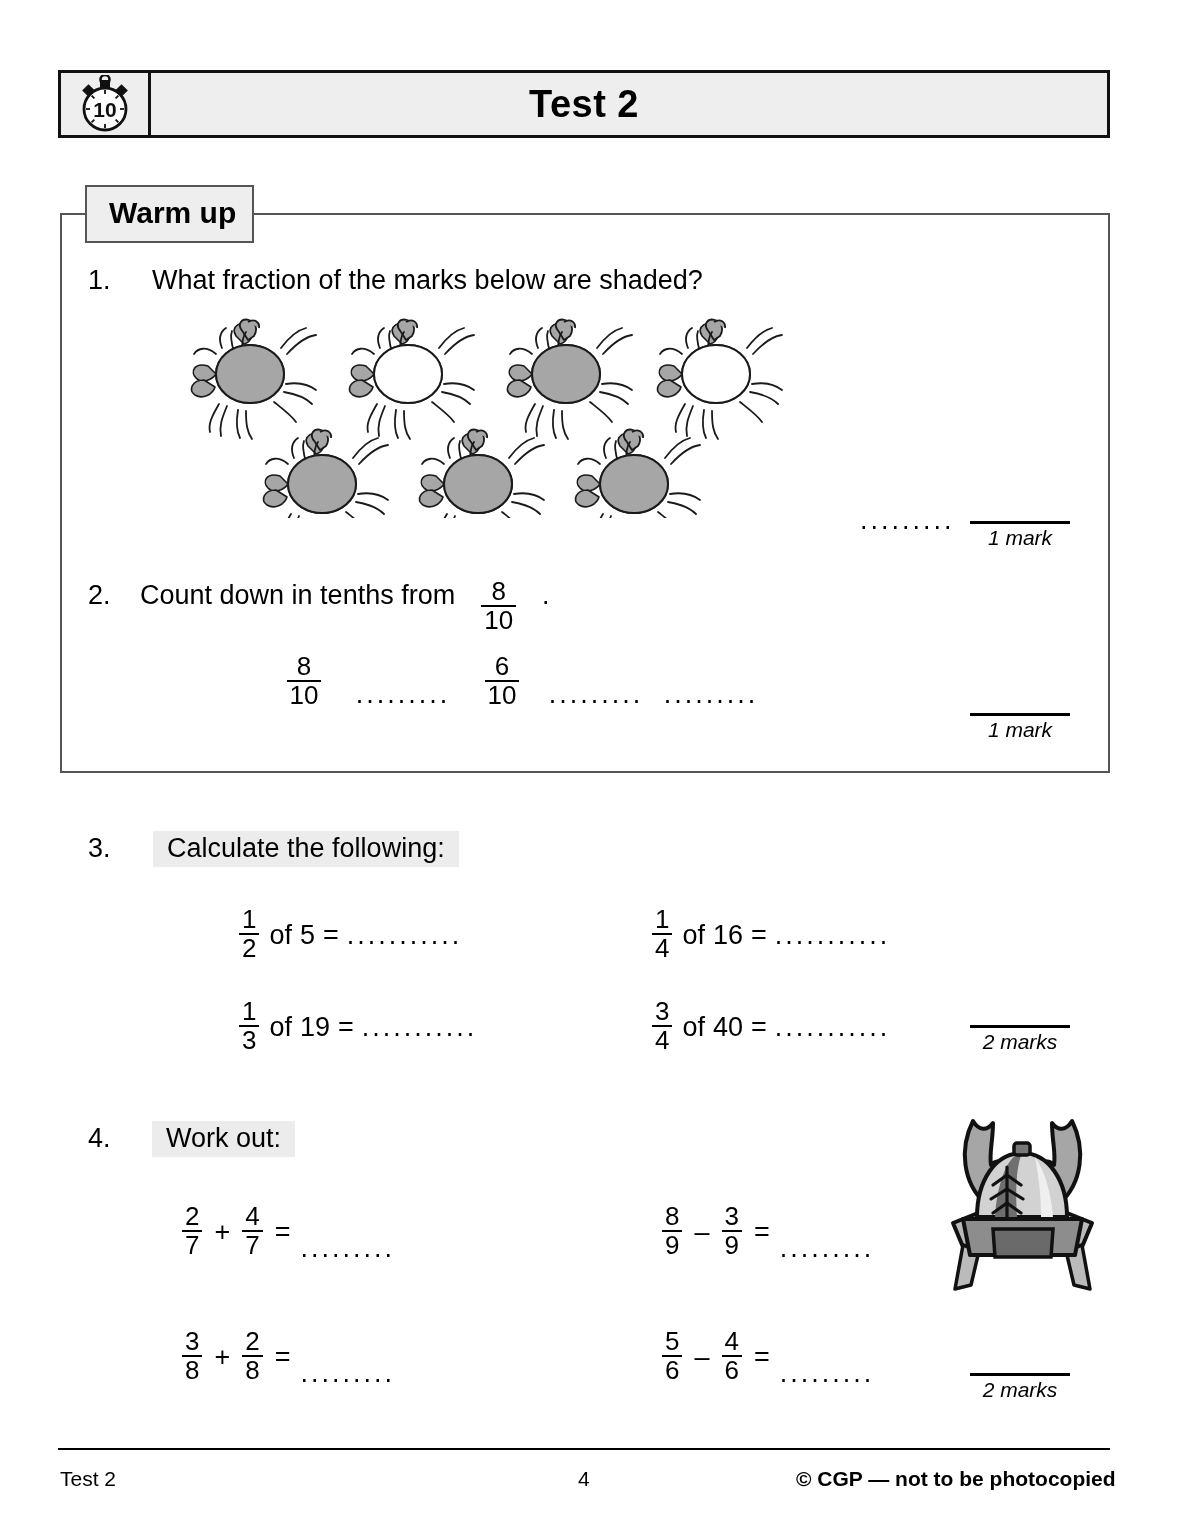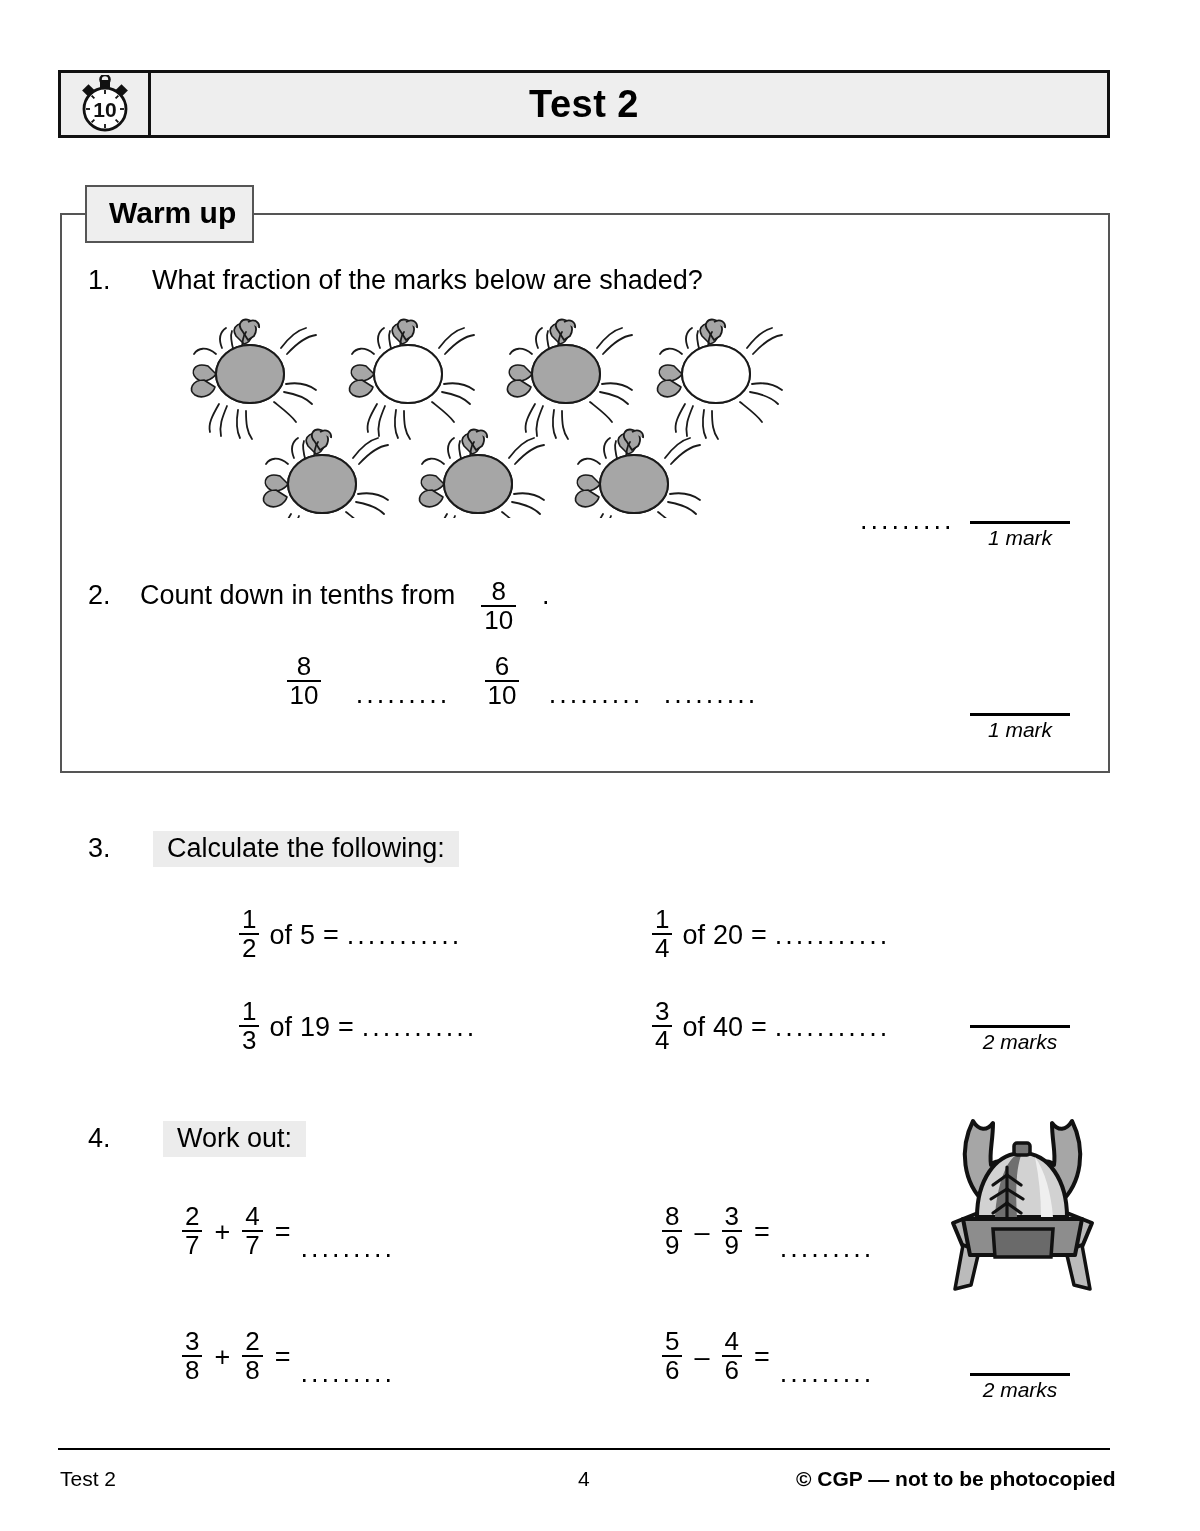--- a/index.html
+++ b/index.html
@@ -240,21 +240,21 @@
   <span>=</span>
   <span class="dots">...........</span>
 </div>
 
 <div style="position:absolute; left:650px; top:908px; display:flex; align-items:center; gap:8px;" class="qtext">
   <span class="frac">
     <span class="num">1</span>
     <span class="den">4</span>
   </span>
   <span>of</span>
-  <span>20</span>
+  <span>16</span>
   <span>=</span>
   <span class="dots">...........</span>
 </div>
 
 <div style="position:absolute; left:237px; top:1000px; display:flex; align-items:center; gap:8px;" class="qtext">
   <span class="frac">
     <span class="num">1</span>
     <span class="den">3</span>
   </span>
   <span>of</span>
@@ -273,21 +273,21 @@
   <span>=</span>
   <span class="dots">...........</span>
 </div>
 
 <div class="marks" style="left:960px; top:1025px;">
   <div class="rule"></div>
   <div class="lbl">2 marks</div>
 </div>
 
 <div style="position:absolute; left:88px; top:1123px;" class="qnum">4.</div>
-<div style="position:absolute; left:163px; top:1123px;" class="qtext">
+<div style="position:absolute; left:152px; top:1123px;" class="qtext">
   <span class="hl">Work out:</span>
 </div>
 
 <div style="position:absolute; left:935px; top:1105px;">
   <svg width="175" height="200" viewBox="0 0 175 200">
     <g stroke="#111" stroke-width="4" stroke-linejoin="round" fill="#a6a6a6">
 
       <path d="M50 98 C28 78 24 44 38 16 C44 26 52 26 58 18 C58 36 54 48 56 60 C62 54 68 56 70 64 C66 78 62 88 62 100 Z"></path>
 
       <path d="M125 98 C147 78 151 44 137 16 C131 26 123 26 117 18 C117 36 121 48 119 60 C113 54 107 56 105 64 C109 78 113 88 113 100 Z"></path>

